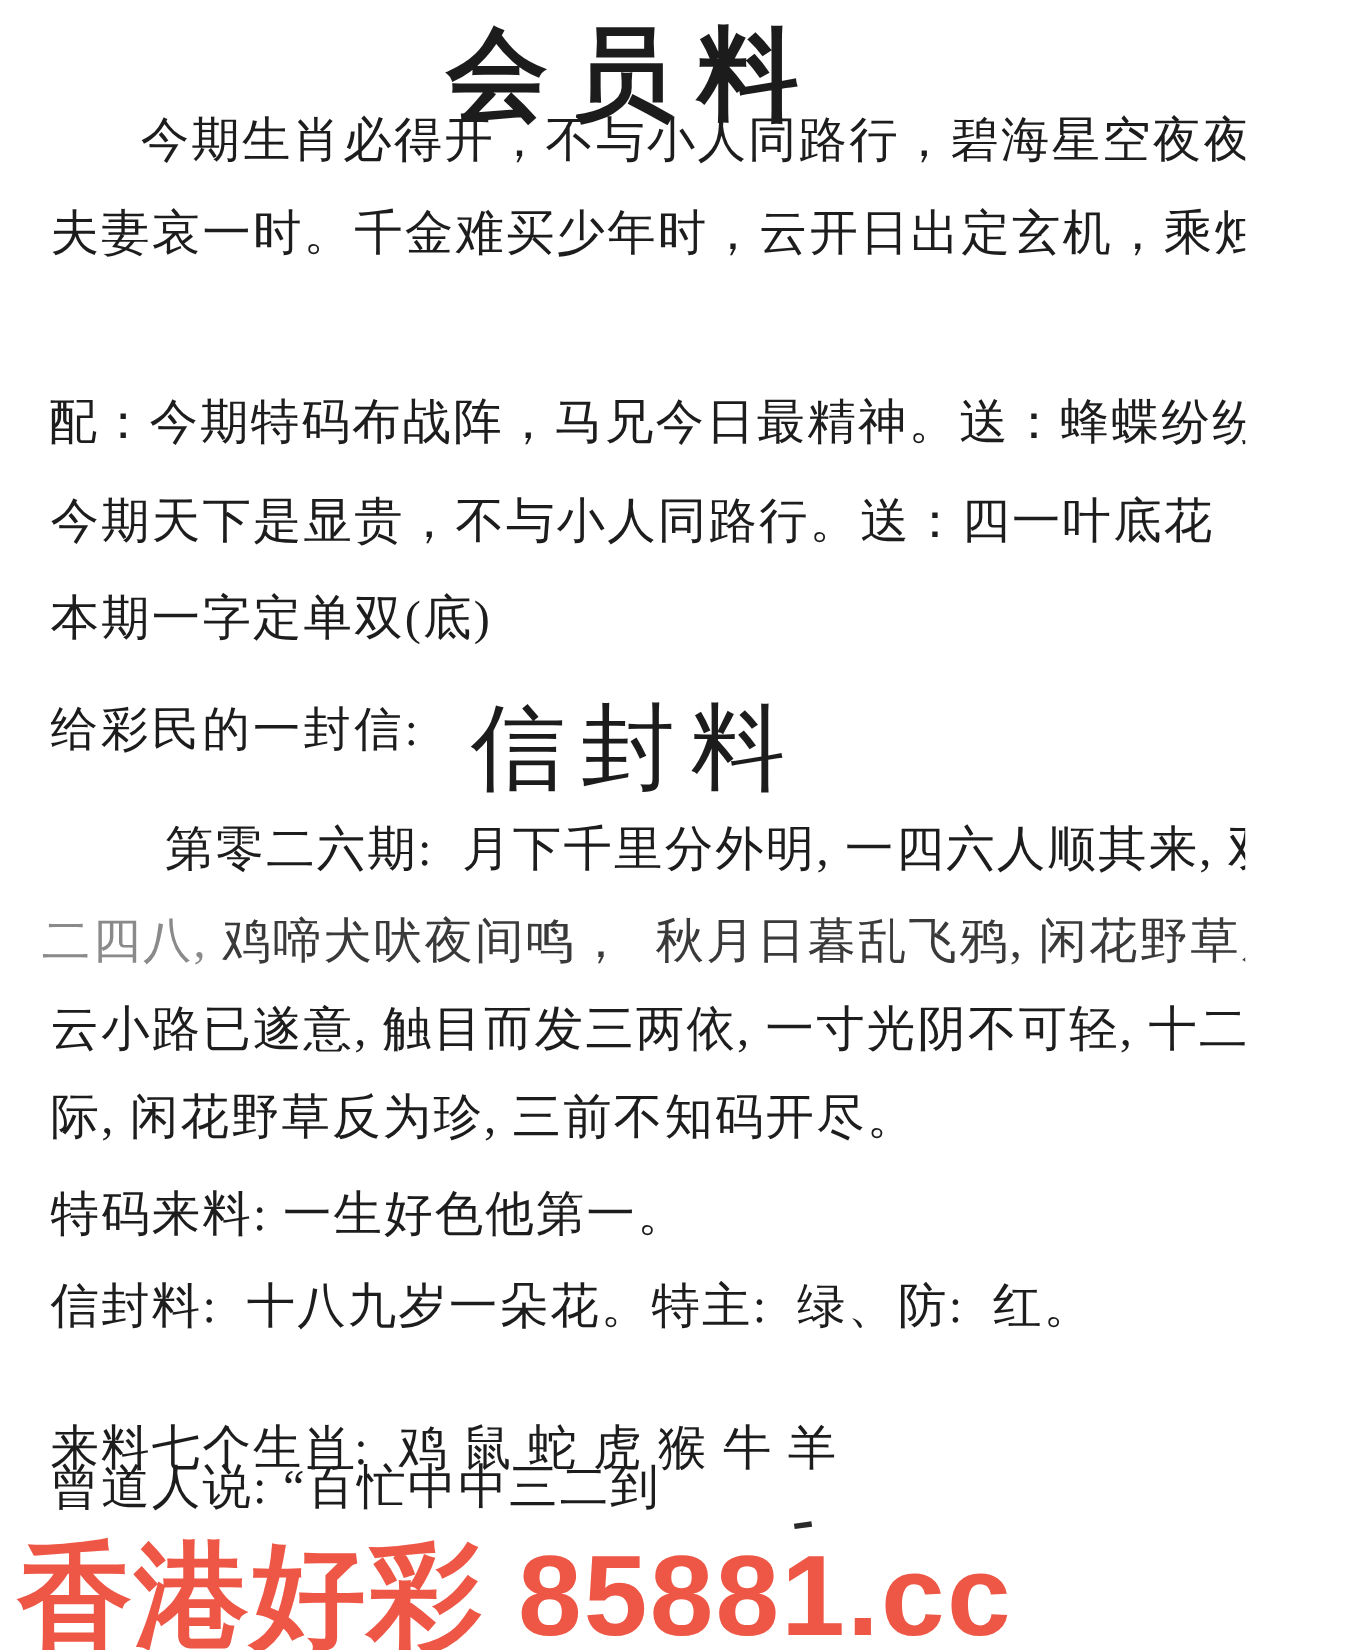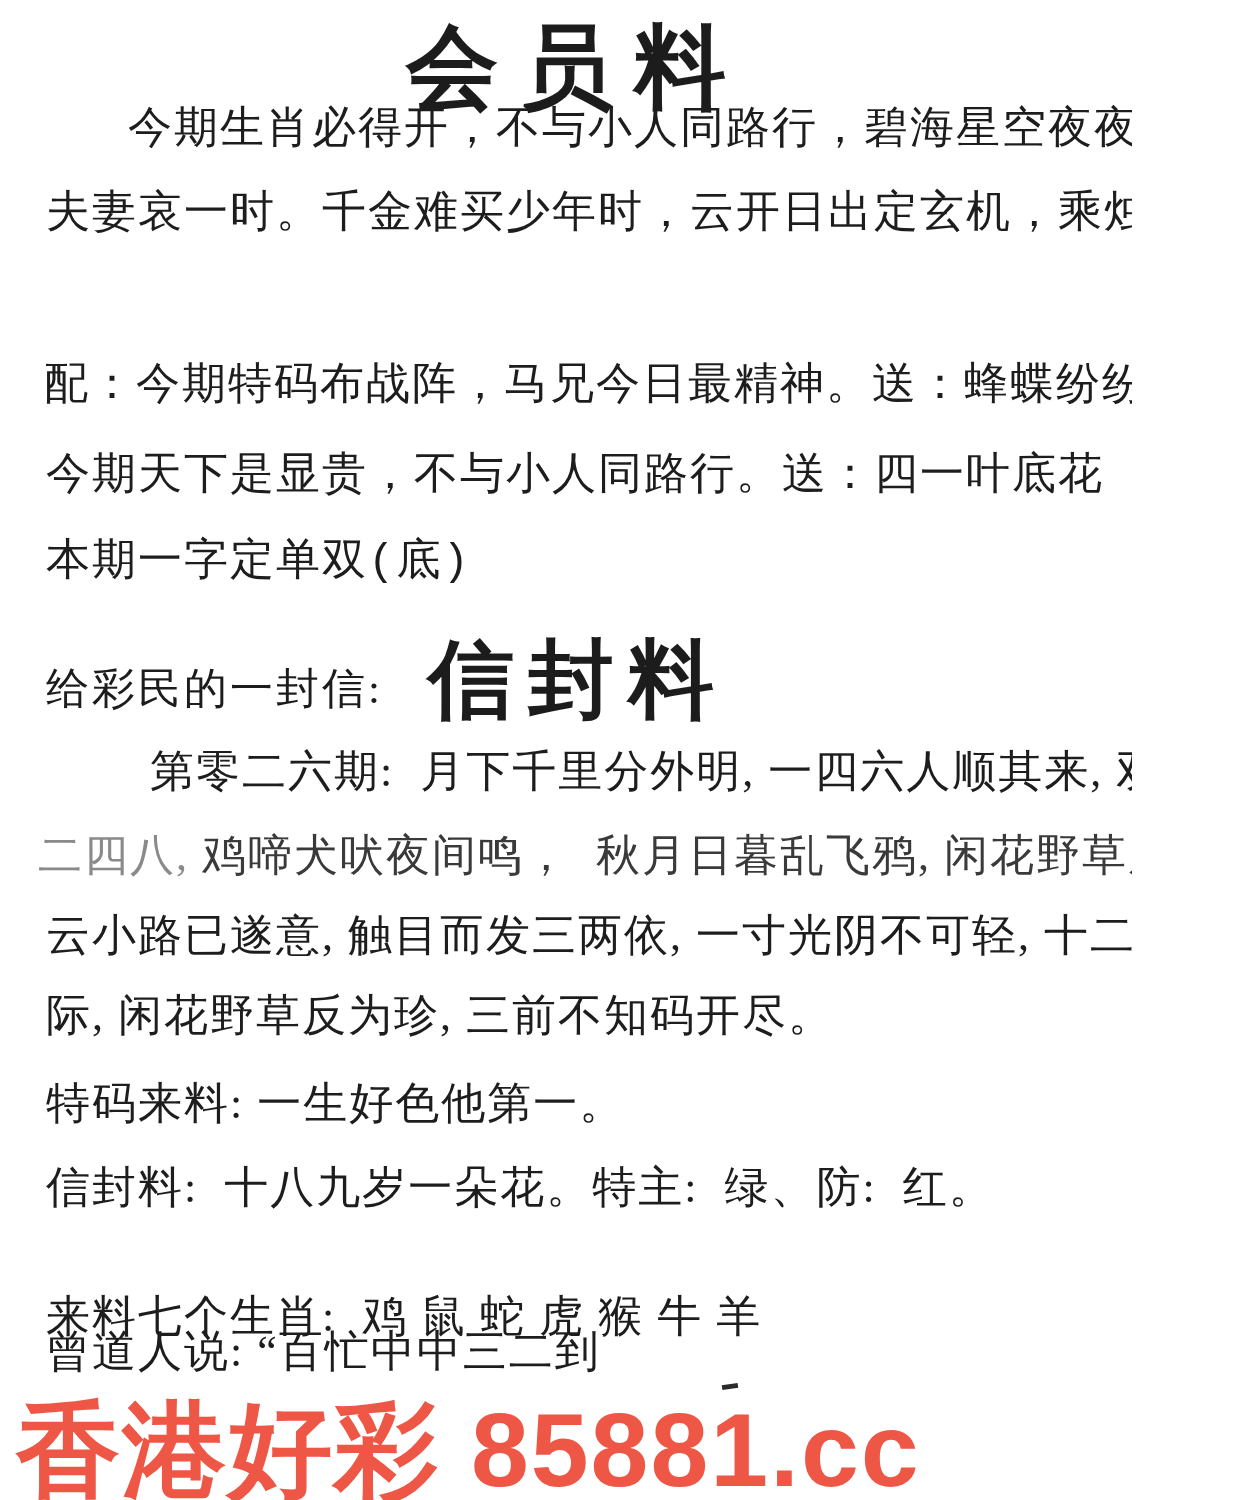--- a/index.html
+++ b/index.html
@@ -36,39 +36,39 @@
     font-weight: bold;
     letter-spacing: 22px;
     text-indent: 22px;
     white-space: pre;
   }
   .env-title {
     position: absolute;
     top: 622px;
     left: 428px;
     font-size: 86px;
-    font-weight: bold;
+    font-weight: normal;
     letter-spacing: 14px;
     white-space: pre;
   }
   .intro-label {
     position: absolute;
-    top: 660px;
+    top: 634px;
     left: 46px;
     font-size: 43px;
     letter-spacing: 3px;
     white-space: pre;
   }
   
   .l-p1a { top: 104px; left: 128px; }
   .l-p1b { top: 188px; left: 46px; }
   .l-p1c { top: 268px; left: 46px; }
   .l-p2  { top: 360px; left: 44px; }
   .l-p3  { top: 450px; left: 46px; }
-  .l-p4  { top: 538px; left: 46px; font-family: Liberation Mono, monospace; }
+  .l-p4  { top: 538px; left: 46px; }
   
   .l-e1  { top: 748px; left: 150px; }
   .l-e2  { top: 832px; left: 38px; color: #3a3a3a; }
   .l-e2 .faded { color: #8a8a8a; text-align: right; }
   .l-e3  { top: 912px; left: 46px; }
   .l-e4  { top: 992px; left: 46px; }
   .l-e5  { top: 1080px; left: 46px; }
   .l-e6  { top: 1164px; left: 46px; }
   .l-e7  { top: 1250px; left: 46px; margin-top: 43px; }
   .l-e8  { top: 1328px; left: 46px; text-align: center; }

